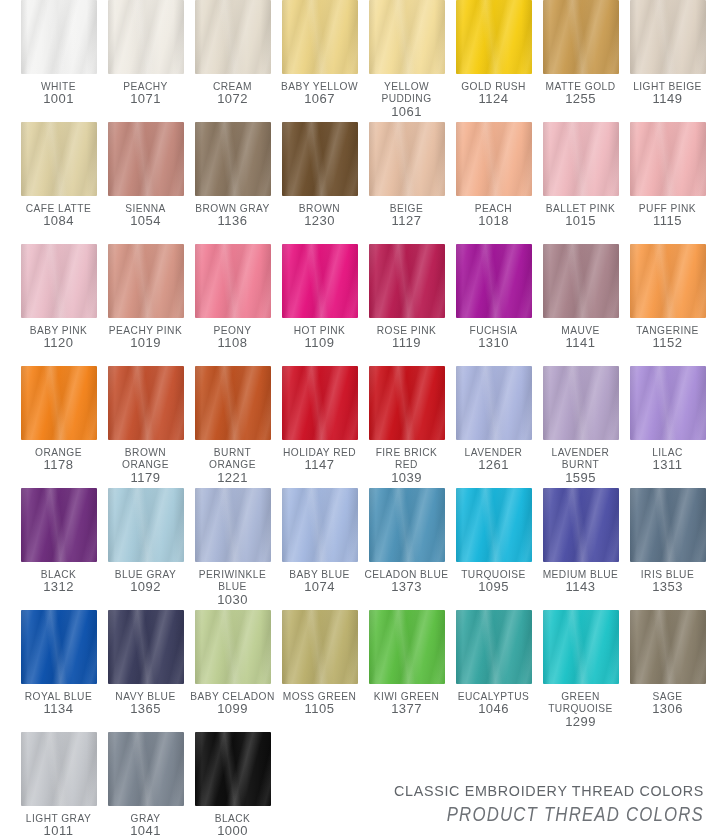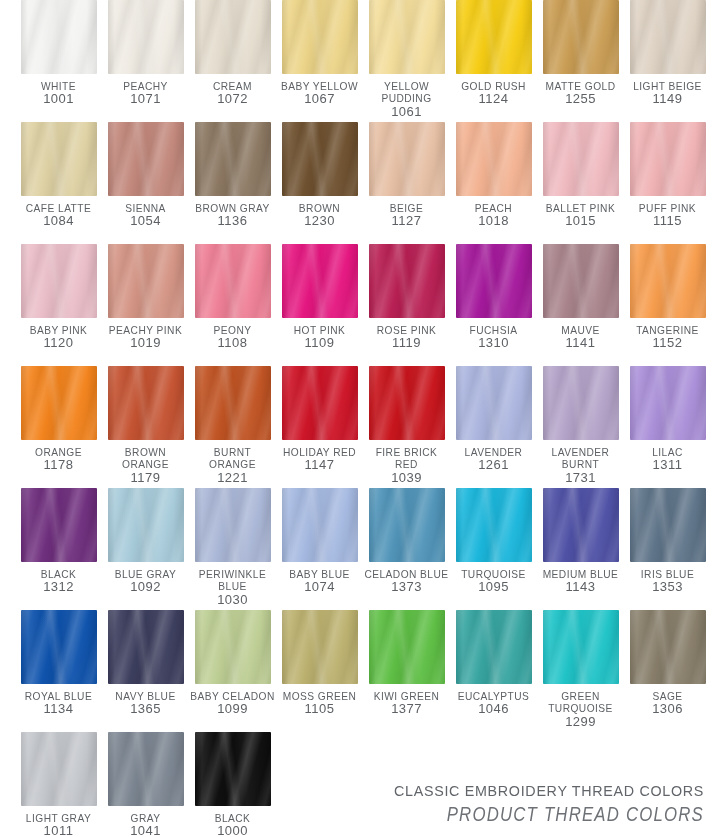--- a/index.html
+++ b/index.html
@@ -265,21 +265,21 @@
           <div class="code">1039</div>
         </div>
         <div class="cell">
           <div class="swatch" style="background: rgb(170, 180, 222);"></div>
           <div class="label">LAVENDER</div>
           <div class="code">1261</div>
         </div>
         <div class="cell">
           <div class="swatch" style="background: rgb(179, 162, 200);"></div>
           <div class="label">LAVENDER BURNT</div>
-          <div class="code">1731</div>
+          <div class="code">1595</div>
         </div>
         <div class="cell">
           <div class="swatch" style="background: rgb(169, 142, 216);"></div>
           <div class="label">LILAC</div>
           <div class="code">1311</div>
         </div>
       </div>
       <div class="row">
         <div class="cell">
           <div class="swatch" style="background: rgb(109, 44, 124);"></div>

